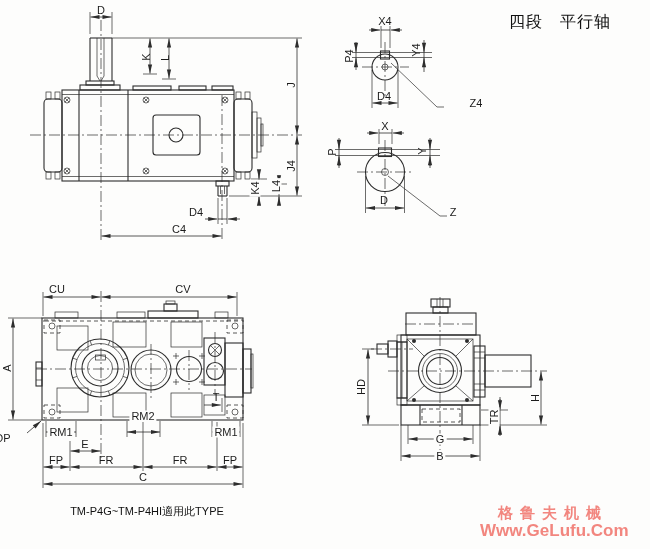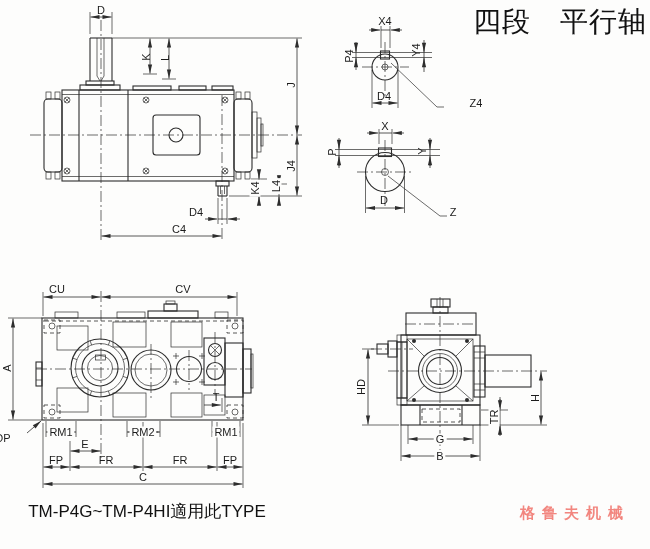--- a/index.html
+++ b/index.html
@@ -10,25 +10,25 @@
   svg .thin{stroke:#2d2d2d;stroke-width:0.7;fill:none}
   svg .dim{stroke:#2d2d2d;stroke-width:0.8;fill:none}
   svg .cl{stroke:#2d2d2d;stroke-width:0.7;fill:none;stroke-dasharray:11 3 2 3}
   svg .dash{stroke:#2d2d2d;stroke-width:0.8;fill:none;stroke-dasharray:4 3}
   svg .fl{fill:#2d2d2d;stroke:none}
   .lbl{position:absolute;font-size:11px;color:#1c1c1c;white-space:nowrap;
        transform:translate(-50%,-50%);line-height:1;}
   .rot{transform:translate(-50%,-50%) rotate(-90deg);}
   .wbg{background:#fdfdfc;padding:0 2px;}
   .title{position:absolute;left:560px;top:22px;transform:translate(-50%,-50%);
-         font-family:"Liberation Serif","DejaVu Serif",serif;font-size:28px;color:#111;
+         font-family:"Liberation Serif","DejaVu Serif",serif;font-size:16px;color:#111;
          white-space:nowrap;letter-spacing:1px;}
   .note{position:absolute;left:147px;top:511px;transform:translate(-50%,-50%);
-        font-size:17px;color:#111;white-space:nowrap;text-align:right;}
-  .wm{position:absolute;left:480px;top:505px;width:146px;text-align:center;line-height:1.1;margin-left:22px;}
+        font-size:11px;color:#111;white-space:nowrap;text-align:right;}
+  .wm{position:absolute;left:480px;top:505px;width:146px;text-align:center;line-height:1.1;}
   .wm .l1{font-family:"Liberation Serif","DejaVu Serif",serif;font-weight:bold;
           font-size:15px;letter-spacing:7px;white-space:nowrap;}
   .wm .l2{font-family:"Liberation Sans","DejaVu Sans",sans-serif;font-weight:bold;
           font-size:17px;white-space:nowrap;}
 </style>
 </head>
 <body>
 
 <div class="canvas">
 
@@ -371,36 +371,37 @@
 <span class="lbl rot" style="left:332px;top:152px">P</span>
 <span class="lbl rot" style="left:422px;top:151px">Y</span>
 <span class="lbl" style="left:384px;top:200px">D</span>
 <span class="lbl" style="left:453px;top:212px">Z</span>
 
 <span class="lbl" style="left:57px;top:289px">CU</span>
 <span class="lbl" style="left:183px;top:289px">CV</span>
 <span class="lbl rot" style="left:7px;top:368px">A</span>
 <span class="lbl" style="left:3px;top:438px">DP</span>
 <span class="lbl wbg" style="left:61px;top:432px">RM1</span>
-<span class="lbl wbg" style="left:143px;top:432px">RM2</span>
+<span class="lbl wbg" style="left:143px;top:416px">RM2</span>
 <span class="lbl wbg" style="left:226px;top:432px">RM1</span>
 <span class="lbl" style="left:85px;top:444px">E</span>
 <span class="lbl" style="left:216px;top:397px">T</span>
 <span class="lbl" style="left:56px;top:460px">FP</span>
 <span class="lbl" style="left:106px;top:460px">FR</span>
 <span class="lbl" style="left:180px;top:460px">FR</span>
 <span class="lbl" style="left:230px;top:460px">FP</span>
 <span class="lbl" style="left:143px;top:477px">C</span>
 
 <span class="lbl rot" style="left:361px;top:387px">HD</span>
 <span class="lbl rot" style="left:535px;top:398px">H</span>
 <span class="lbl rot wbg" style="left:494px;top:417px">TR</span>
 <span class="lbl wbg" style="left:440px;top:439px">G</span>
 <span class="lbl wbg" style="left:440px;top:456px">B</span>
 
 <div class="title">四段　平行轴</div>
 <div class="note">TM-P4G~TM-P4HI適用此TYPE</div>
 
 <div class="wm" style="color: rgb(242, 134, 127);">
   <div class="l1">格鲁夫机械</div>
+  <div class="l2">Www.GeLufu.Com</div>
 </div>
 
 </div>
 
 </body></html>

